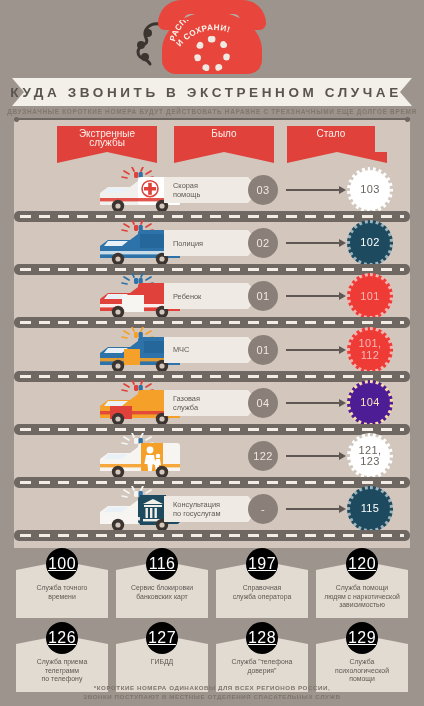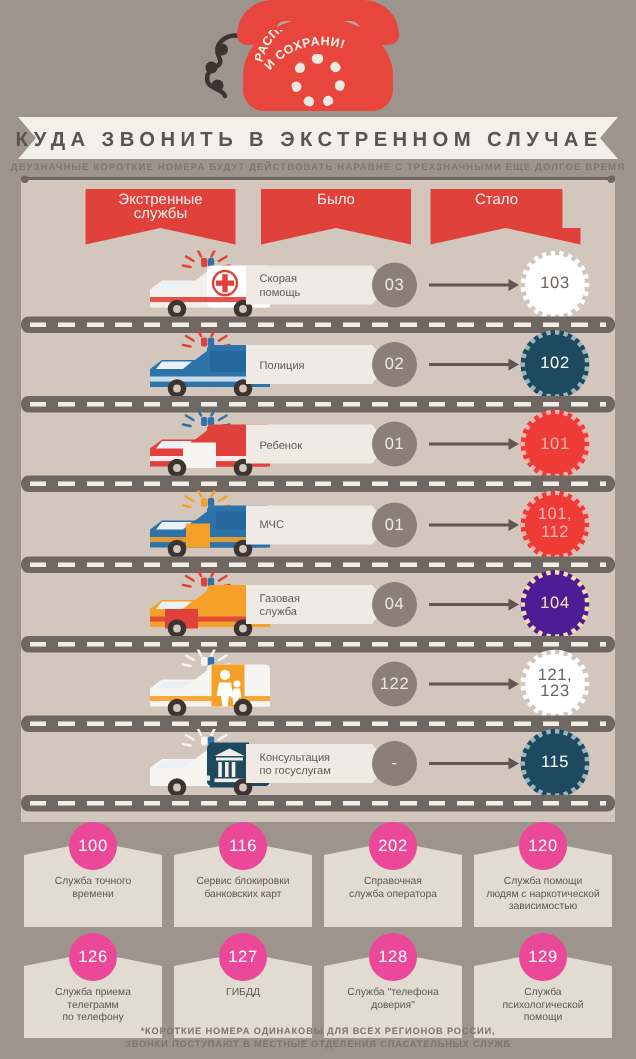--- a/index.html
+++ b/index.html
@@ -157,23 +157,23 @@
     background: #e2dbd2;
   }
   .badge-roof {
     position: absolute; left: 0; top: -9px; width: 0; height: 0;
     border-left: 46px solid transparent; border-right: 46px solid transparent;
     border-bottom: 9px solid #e2dbd2;
   }
   .badge-num {
     position: absolute; left: 50%; top: -22px; transform: translateX(-50%);
     width: 32px; height: 32px; border-radius: 50%;
-    background: #ec4899; color: #ffffff;
+    background: #000000; color: #ffffff;
     display: flex; align-items: center; justify-content: center;
-    font-size: 11px; letter-spacing: .4px;
+    font-size: 16px; letter-spacing: .4px; text-decoration: underline;
   }
   .badge-text {
     position: absolute; left: 4px; right: 4px; top: 14px;
     text-align: center; color: #5f5853; font-size: 6.9px; line-height: 8.6px;
   }
 
   .footnote {
     position: absolute; left: 0; top: 683px; width: 424px; text-align: center;
     color: #7e756e; font-size: 6.2px; font-weight: bold; letter-spacing: .55px;
     line-height: 9px;
@@ -508,21 +508,21 @@
         <div class="badge" style="left: 102px;">
           <div class="badge-roof"></div>
           <div class="badge-num">116</div>
           <div class="badge-text">
             <div>Сервис блокировки</div>
             <div>банковских карт</div>
           </div>
         </div>
         <div class="badge" style="left: 202px;">
           <div class="badge-roof"></div>
-          <div class="badge-num">202</div>
+          <div class="badge-num">197</div>
           <div class="badge-text">
             <div>Справочная</div>
             <div>служба оператора</div>
           </div>
         </div>
         <div class="badge" style="left: 302px;">
           <div class="badge-roof"></div>
           <div class="badge-num">120</div>
           <div class="badge-text">
             <div>Служба помощи</div>

